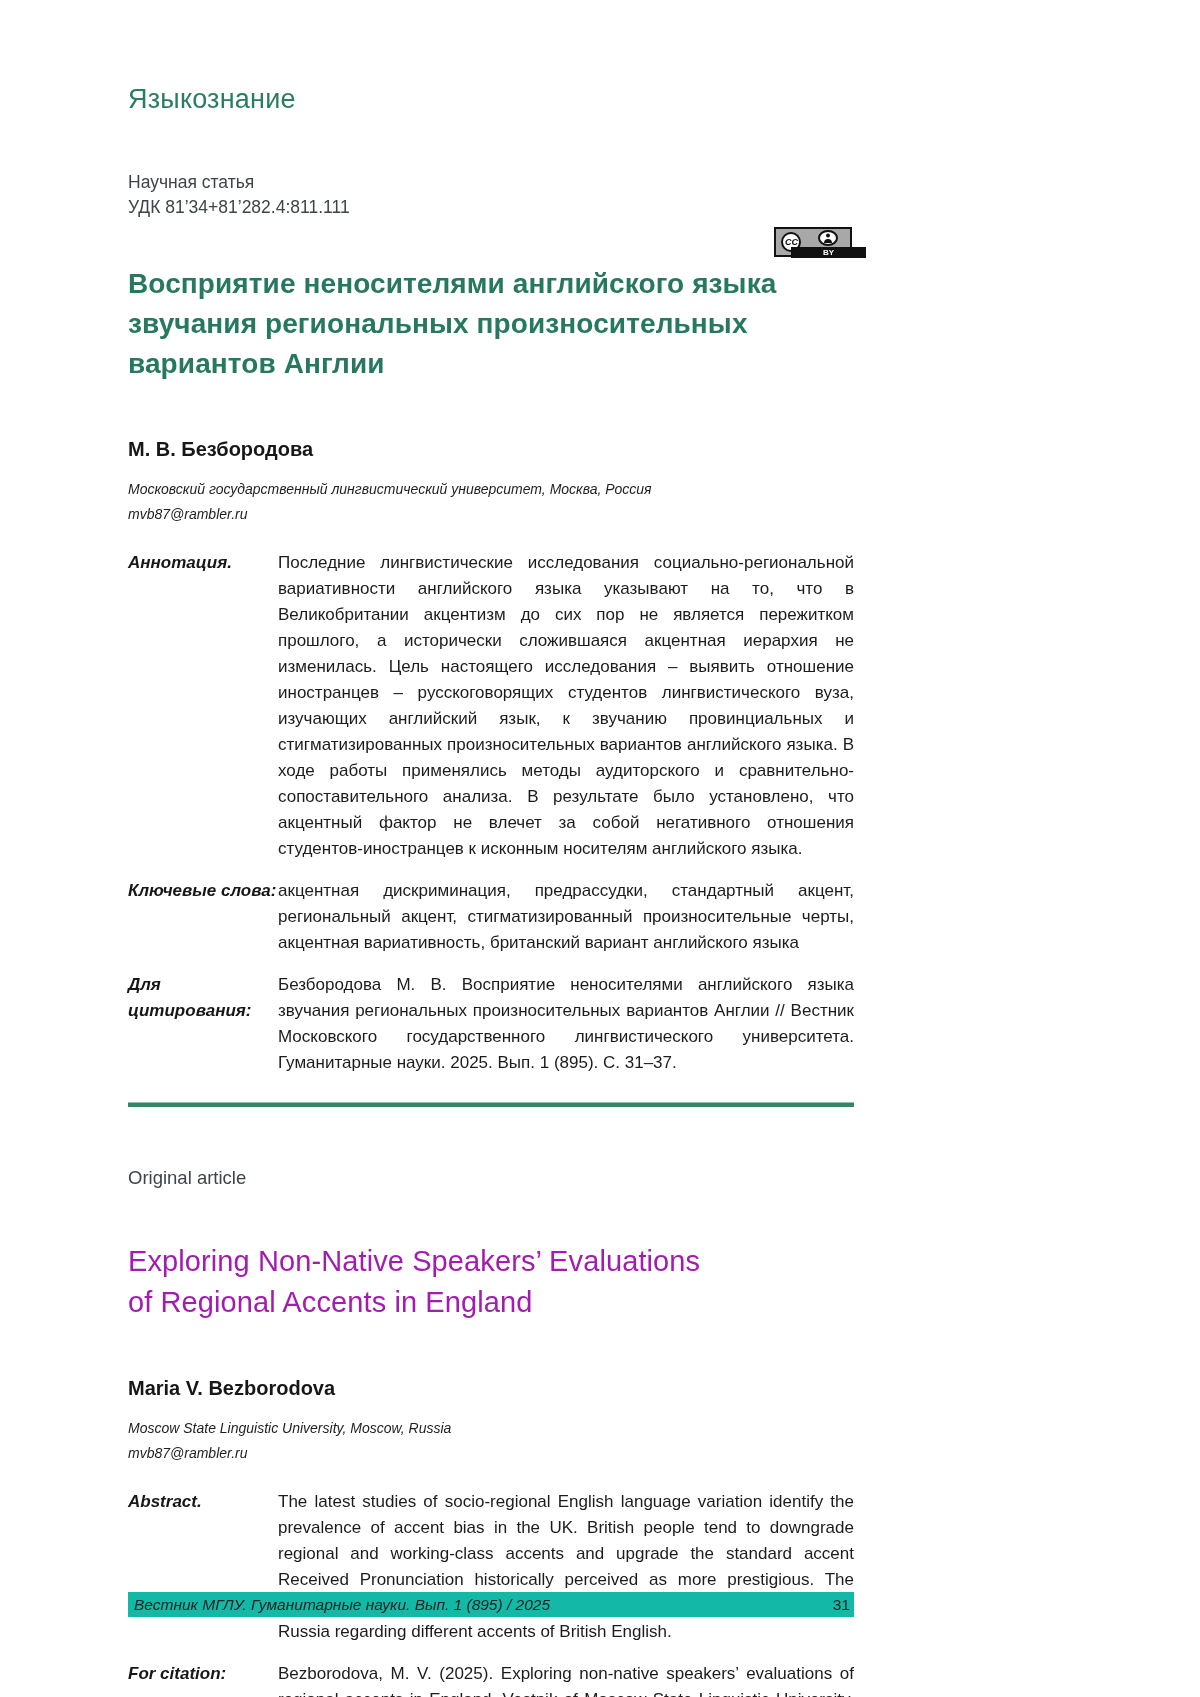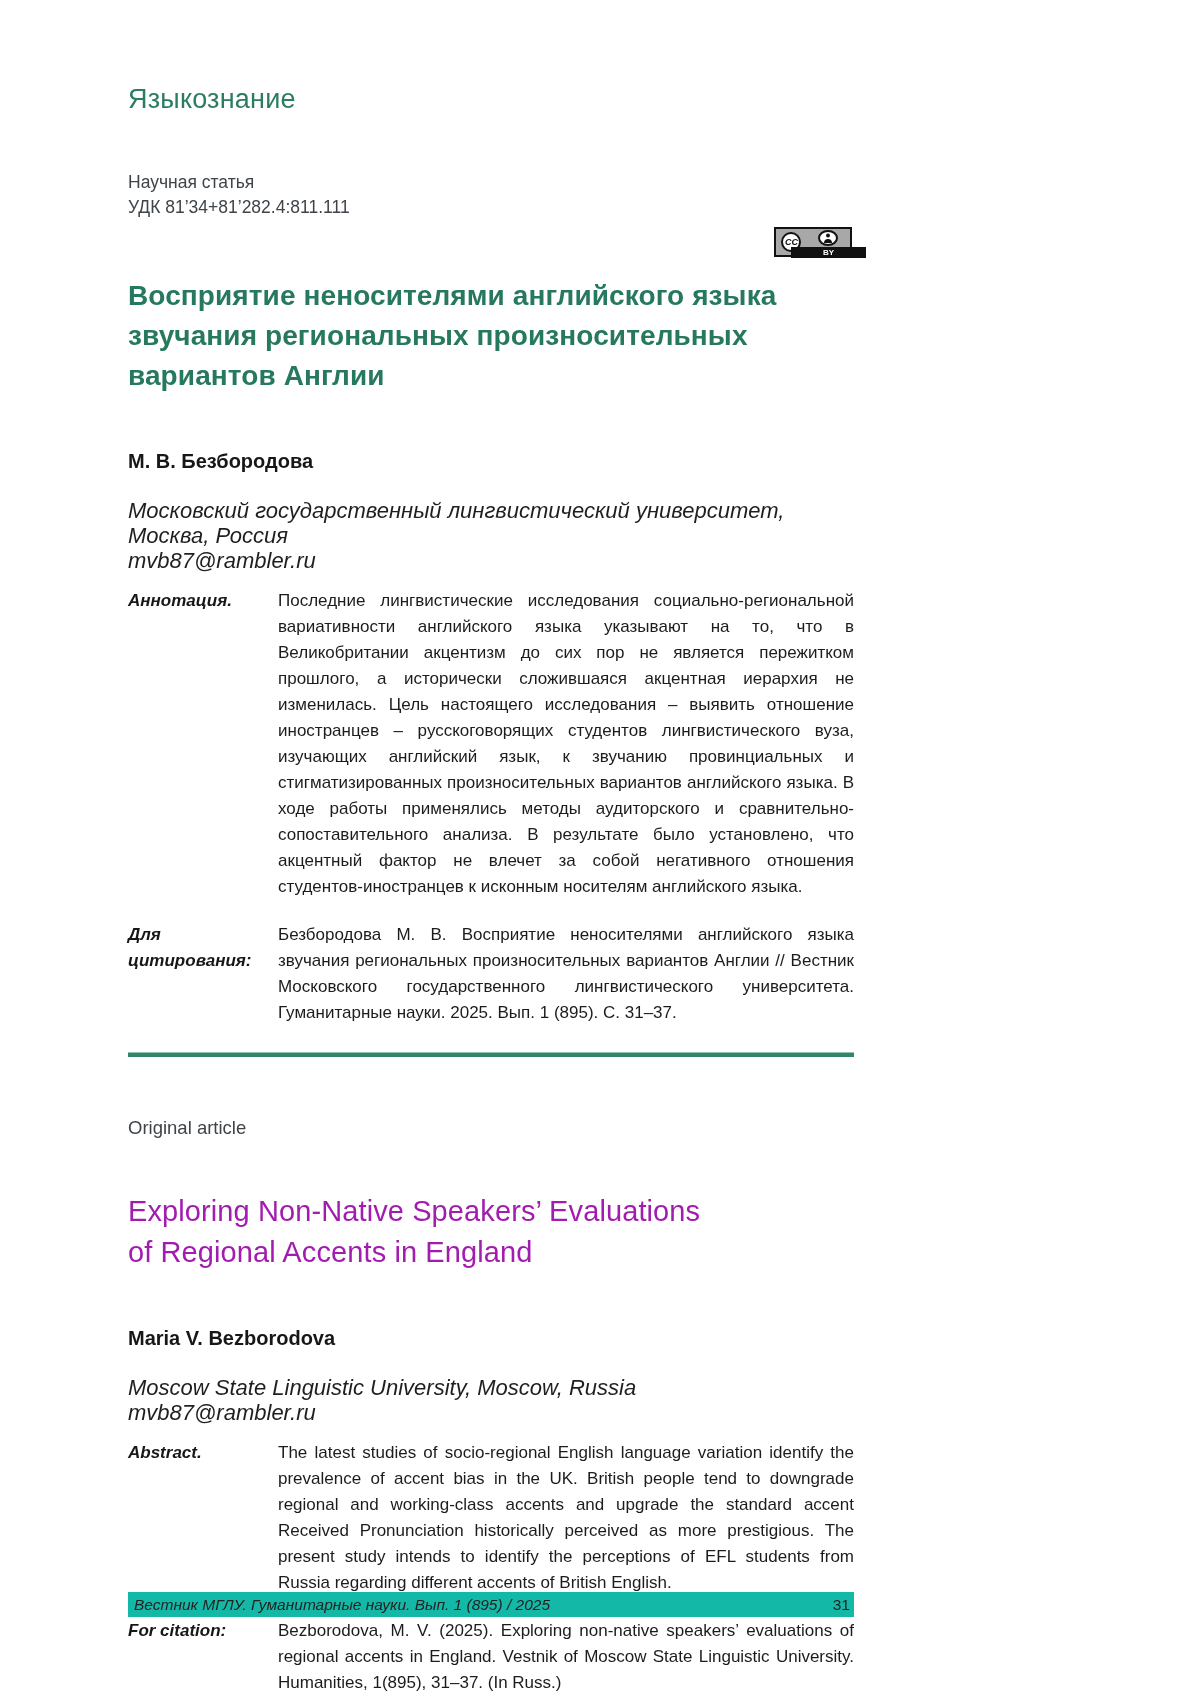--- a/index.html
+++ b/index.html
@@ -28,26 +28,26 @@
     width:20px;height:20px;border-radius:50%;background:#fff;border:2px solid #111;
     box-sizing:border-box;display:flex;align-items:center;justify-content:center;
     font-size:9px;font-weight:700;color:#111;font-style:italic;
   }
   .cc-person{margin-top:1px;}
   .cc-by-bar{
     margin-top:1px;background:#111;color:#fff;font-size:8px;font-weight:700;
     width:100%;text-align:center;line-height:9px;padding:1px 16px;
   }
   .ru-title{
-    margin-top:56px;font-size:28px;line-height:40px;font-weight:700;
+    margin-top:44px;font-size:28px;line-height:40px;font-weight:700;
     color:#26785f;max-width:930px;letter-spacing:.1px;
   }
   .author{margin-top:54px;font-size:20px;font-weight:700;color:#171717;}
-  .affil-block{margin-top:25px;font-size:22px;line-height:25px;font-style:italic;color:#1f1f1f;}
-  .rows{margin-top:15px;display:flex;flex-direction:column;gap:22px;}
+  .affil-block{margin-top:16px;font-size:14px;line-height:25px;font-style:italic;color:#1f1f1f;}
+  .rows{margin-top:23px;display:flex;flex-direction:column;gap:16px;}
   .row{display:grid;grid-template-columns:150px 1fr;}
   .row .label{font-weight:700;font-style:italic;font-size:17px;line-height:26px;color:#171717;}
   .row .body{font-size:17px;line-height:26px;text-align:justify;color:#1c1c1c;}
   .rule{
     margin-top:26px;height:4px;background:#35846a;border-top:1px solid #8fc4ae;
   }
   .orig-article{margin-top:60px;font-size:18.5px;color:#3e4449;}
   .en-title{
     margin-top:52px;font-size:29px;line-height:41px;font-weight:400;
     color:#a21caf;letter-spacing:.1px;
@@ -95,20 +95,24 @@
     <div>Московский государственный лингвистический университет, Москва, Россия</div>
     <div>mvb87@rambler.ru</div>
   </div>
 
   <div class="rows">
     <div class="row">
       <div class="label">Аннотация.</div>
       <div class="body">Последние лингвистические исследования социально-региональной вариативности английского языка указывают на то, что в Великобритании акцентизм до сих пор не является пережитком прошлого, а исторически сложившаяся акцентная иерархия не изменилась. Цель настоящего исследования – выявить отношение иностранцев – русскоговорящих студентов лингвистического вуза, изучающих английский язык, к звучанию провинциальных и стигматизированных произносительных вариантов английского языка. В ходе работы применялись методы аудиторского и сравнительно-сопоставительного анализа. В результате было установлено, что акцентный фактор не влечет за собой негативного отношения студентов-иностранцев к исконным носителям английского языка.</div>
     </div>
     <div class="row">
+      <div class="label">Ключевые слова:</div>
+      <div class="body">акцентная дискриминация, предрассудки, стандартный акцент, региональный акцент, стигматизированный произносительные черты, акцентная вариативность, британский вариант английского языка</div>
+    </div>
+    <div class="row">
       <div class="label">Для цитирования:</div>
       <div class="body">Безбородова М. В. Восприятие неносителями английского языка звучания региональных произносительных вариантов Англии // Вестник Московского государственного лингвистического университета. Гуманитарные науки. 2025. Вып. 1 (895). С. 31–37.</div>
     </div>
   </div>
 
   <div class="rule"></div>
 
   <div class="orig-article">Original article</div>
 
   <div class="en-title">

